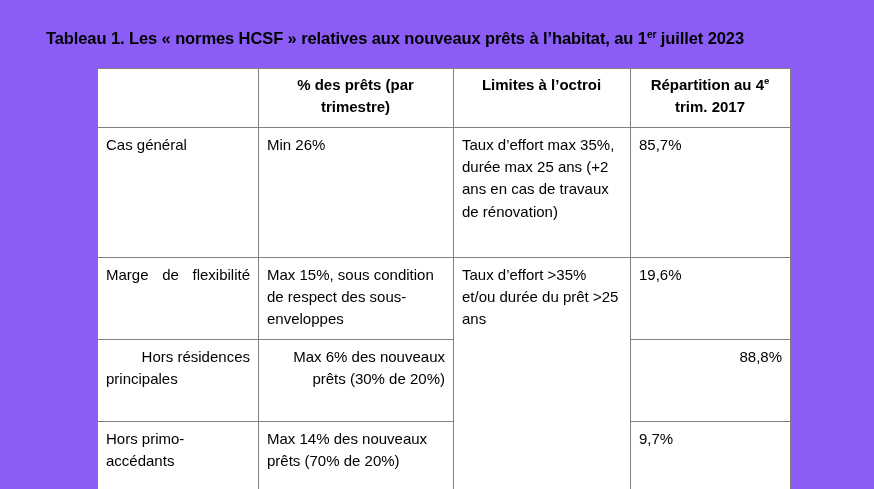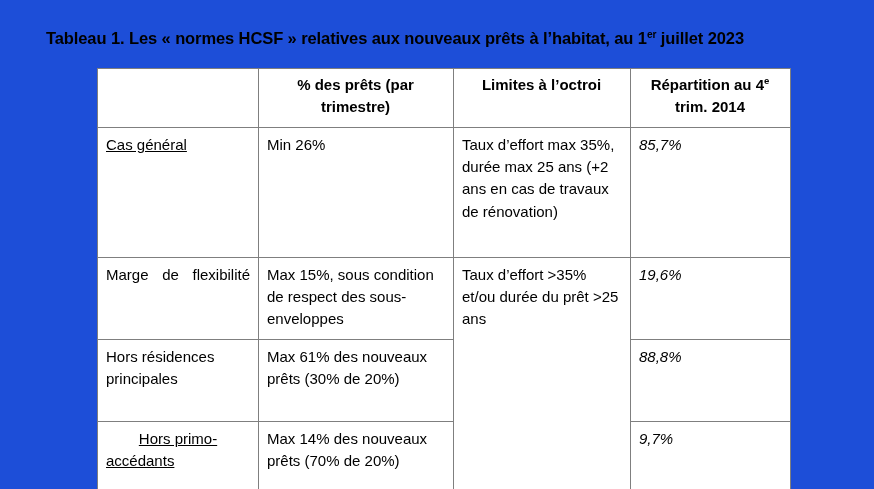--- a/index.html
+++ b/index.html
@@ -13,21 +13,21 @@
     font-family: "Liberation Sans", sans-serif;
     color: #000000;
     overflow: hidden;
     position: relative;
   }
 
   #page {
     position: relative;
     width: 874px;
     height: 489px;
-    background: #1d4ed8;
+    background: #8b5cf6;
   }
 
   
   .doc-title {
     position: absolute;
     left: 46px;
     top: 28px;
     width: 800px;
     font-size: 16.5px;
     font-weight: bold;
@@ -87,42 +87,40 @@
     vertical-align: super;
     line-height: 0;
   }
 
   
   td.cat {
     text-align: justify;
     text-align-last: justify;
   }
   td.cat.no-justify {
-    text-align: center;
+    text-align: left;
     text-align-last: left;
-    text-decoration: underline;
   }
 
   
   td.pct {
     text-align: center;
-    font-style: italic;
   }
 
   
   td.limits-merged {
     vertical-align: middle;
     padding-top: 0;
     padding-bottom: 0;
   }
 
   
   tr.r1 td { height: 119px; }
   tr.r2 td { height: 71px; }
-  tr.r3 td { height: 71px; }
+  tr.r3 td { height: 71px; text-align: right; }
   tr.r4 td { height: 74px; }
 </style>
 </head>
 <body>
 
 <div id="page">
 
   <div class="doc-title"><span>Tableau 1. Les « normes HCSF » relatives aux nouveaux prêts à l’habitat, au 1</span><sup>er</sup><span> juillet 2023</span></div>
 
   <div class="table-wrap">
@@ -131,39 +129,39 @@
         <col class="c1">
           <col class="c2">
           <col class="c3">
           <col class="c4">
       </colgroup>
       <thead>
         <tr class="head-row">
           <th class="blank-head"></th>
           <th>% des prêts (par trimestre)</th>
           <th>Limites à l’octroi</th>
-          <th><span>Répartition au 4</span><sup>e</sup><span> trim. 2014</span></th>
+          <th><span>Répartition au 4</span><sup>e</sup><span> trim. 2017</span></th>
         </tr>
       </thead>
       <tbody>
         <tr class="r1">
           <td class="cat no-justify">Cas général</td>
           <td>Min 26%</td>
           <td>Taux d’effort max 35%, durée max 25 ans (+2 ans en cas de travaux de rénovation)</td>
           <td class="pct">85,7%</td>
         </tr>
         <tr class="r2">
           <td class="cat">Marge de flexibilité</td>
           <td>Max 15%, sous condition de respect des sous-enveloppes</td>
           <td class="limits-merged" rowspan="3">Taux d’effort &gt;35% et/ou durée du prêt &gt;25 ans</td>
           <td class="pct">19,6%</td>
         </tr>
         <tr class="r3">
           <td class="cat">Hors résidences principales</td>
-          <td>Max 61% des nouveaux prêts (30% de 20%)</td>
+          <td>Max 6% des nouveaux prêts (30% de 20%)</td>
           <td class="pct">88,8%</td>
         </tr>
         <tr class="r4">
           <td class="cat no-justify">Hors primo-accédants</td>
           <td>Max 14% des nouveaux prêts (70% de 20%)</td>
           <td class="pct">9,7%</td>
         </tr>
       </tbody>
     </table>
   </div>

